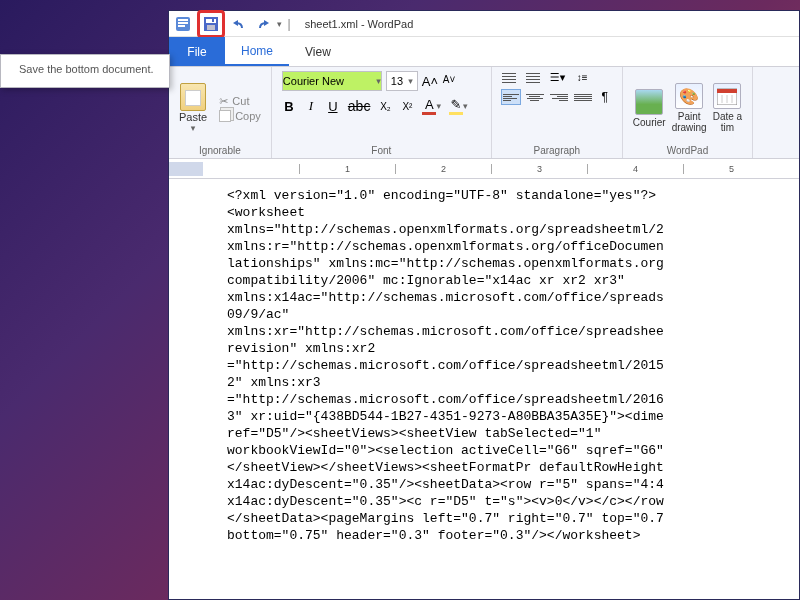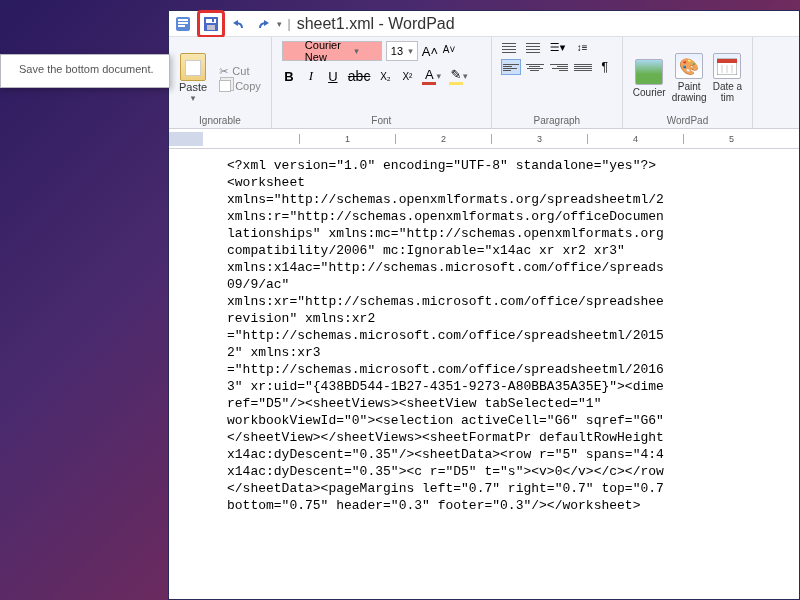--- a/index.html
+++ b/index.html
@@ -2,37 +2,37 @@
 <html><head>
 <meta charset="utf-8">
 <style>
   * { box-sizing: border-box; margin: 0; padding: 0; font-family: 'Segoe UI', Tahoma, sans-serif; }
   body { width: 800px; height: 600px; overflow: hidden; background: linear-gradient(135deg, #2a1a5e 0%, #4a2a6e 30%, #6b2a5e 55%, #8b3a5e 75%, #a04a5e 100%); position: relative; }
   .window { position: absolute; left: 168px; top: 10px; right: 0; bottom: 0; background: #f3f5fb; border: 1px solid #2a2a5a; display: flex; flex-direction: column; }
   .titlebar { height: 26px; background: #fff; display: flex; align-items: center; padding: 0 4px; gap: 6px; border-bottom: 1px solid #e0e0e0; }
   .qat { display: flex; gap: 4px; align-items: center; }
   .qat-btn { width: 20px; height: 20px; display: flex; align-items: center; justify-content: center; font-size: 11px; cursor: pointer; }
   .qat-save-wrap { border: 3px solid #e03030; border-radius: 4px; padding: 1px; }
-  .title-text { font-size: 16px; color: #333; }
+  .title-text { font-size: 11px; color: #333; margin-left: 8px; }
   .title-sep { color: #888; font-size: 12px; }
   .ribbon-tabs { height: 30px; background: #fff; display: flex; align-items: stretch; border-bottom: 1px solid #d0d0d8; }
   .file-tab { background: #2a6cd8; color: #fff; width: 56px; display: flex; align-items: center; justify-content: center; font-size: 12px; }
   .tab { padding: 0 16px; display: flex; align-items: center; font-size: 12px; color: #333; cursor: pointer; }
   .tab.active { border-bottom: 2px solid #2a6cd8; color: #2a6cd8; }
   .ribbon { height: 92px; background: #f3f5fb; display: flex; border-bottom: 1px solid #d0d0d8; }
   .group { border-right: 1px solid #d8d8e0; padding: 4px 10px 2px 10px; display: flex; flex-direction: column; justify-content: space-between; align-items: center; }
   .group-label { font-size: 10px; color: #666; text-align: center; }
   .group-body { display: flex; gap: 6px; align-items: center; flex: 1; }
   .clip-col { display: flex; flex-direction: column; gap: 2px; font-size: 11px; color: #888; }
   .clip-col .row { display: flex; align-items: center; gap: 4px; }
   .paste-btn { display: flex; flex-direction: column; align-items: center; font-size: 11px; color: #333; margin-right: 6px; }
   .paste-icon { width: 26px; height: 28px; background: linear-gradient(#f8e6b0,#f0d080); border: 1px solid #c0a040; border-radius: 2px; position: relative; }
   .paste-icon::after { content: ''; position: absolute; left: 4px; top: 6px; right: 4px; bottom: 4px; background: #fff; border: 1px solid #ccc; }
   .font-top { display: flex; gap: 4px; align-items: center; margin-bottom: 6px; }
-  .font-name { border: 1px solid #c0c0c8; background: #fca5a5; font-size: 11px; padding: 2px 22px; width: 100px; height: 20px; display: flex; align-items: center; justify-content: space-between; }
+  .font-name { border: 1px solid #c0c0c8; background: #bef264; font-size: 11px; padding: 2px 0; width: 100px; height: 20px; display: flex; align-items: center; justify-content: space-between; }
   .font-size { border: 1px solid #c0c0c8; background: #fff; font-size: 11px; padding: 2px 4px; width: 32px; height: 20px; display: flex; align-items: center; justify-content: space-between; }
   .grow-shrink { font-size: 13px; display: flex; gap: 4px; }
   .font-bottom { display: flex; gap: 8px; align-items: center; font-size: 13px; }
   .fbtn { cursor: pointer; min-width: 14px; text-align: center; }
   .bold { font-weight: bold; }
   .ital { font-style: italic; font-family: serif; }
   .under { text-decoration: underline; }
   .strike { text-decoration: line-through; }
   .para-top { display: flex; gap: 10px; align-items: center; margin-bottom: 6px; font-size: 12px; }
   .para-bottom { display: flex; gap: 6px; align-items: center; }
@@ -100,20 +100,25 @@
             <path d="M8 2 L13 5 L8 8 Z" fill="#3a6ac0"></path>
             <path d="M10 5 Q4 5 4 10" stroke="#3a6ac0" fill="none" stroke-width="2"></path>
           </svg>
       </div>
       <span class="caret">▾</span>
     </div>
     <span class="title-sep">|</span>
     <span class="title-text">sheet1.xml - WordPad</span>
   </div>
 
+  <div class="ribbon-tabs">
+    <div class="file-tab">File</div>
+    <div class="tab active">Home</div>
+    <div class="tab">View</div>
+  </div>
 
   <div class="ribbon">
 
     <div class="group">
       <div class="group-body">
         <div class="paste-btn">
           <div class="paste-icon"></div>
           <span>Paste</span>
           <span class="caret">▾</span>
         </div>

